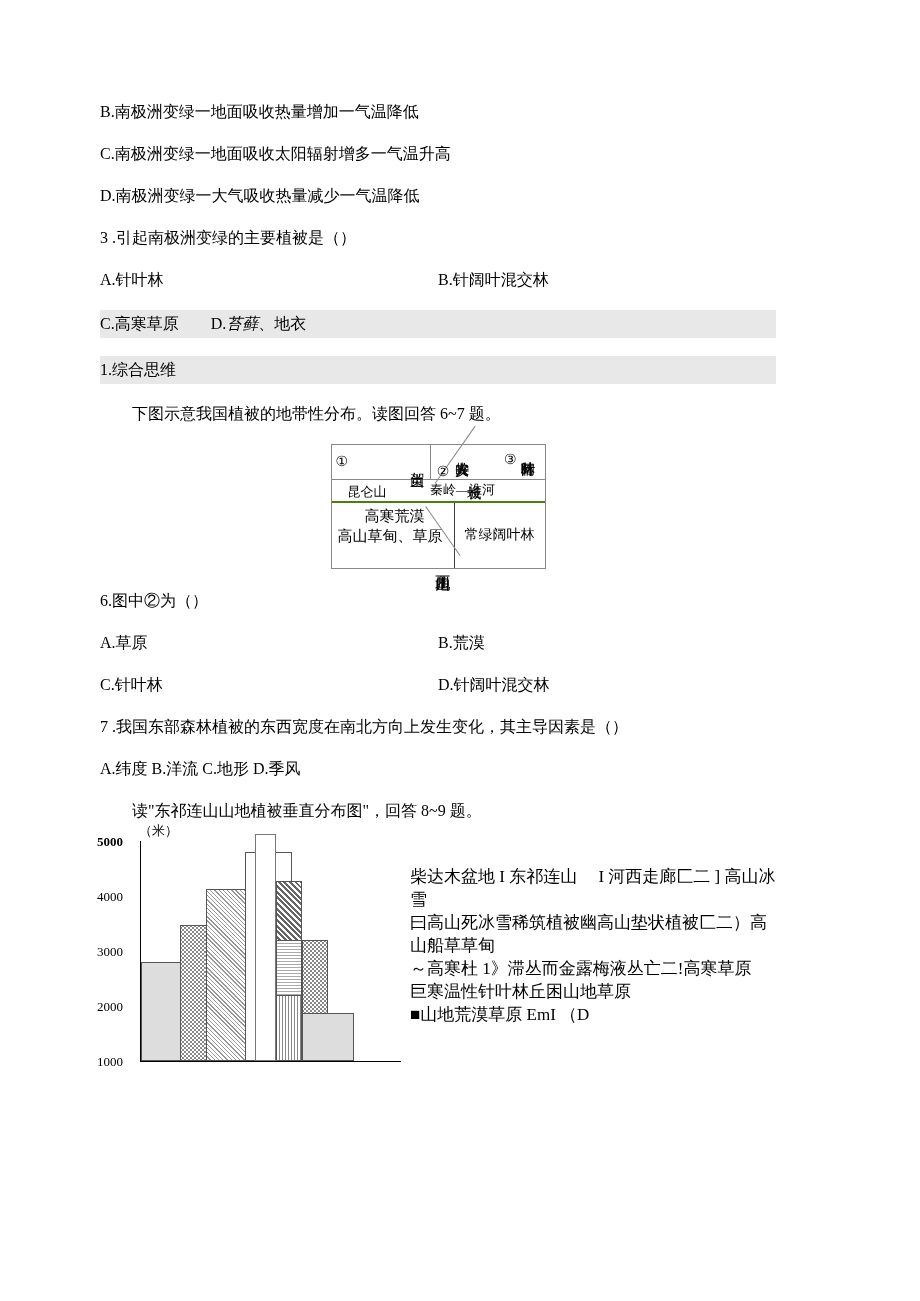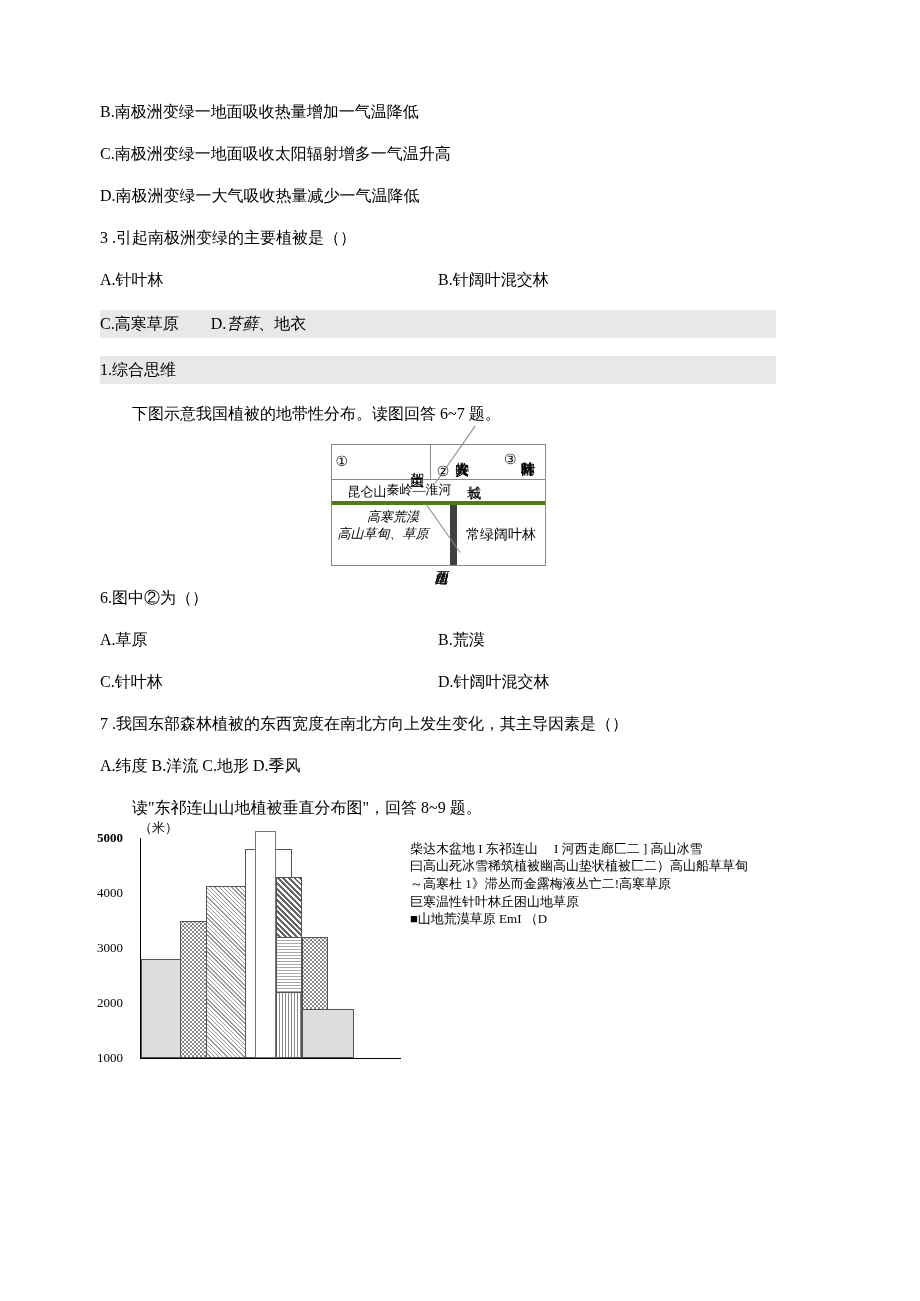--- a/index.html
+++ b/index.html
@@ -82,34 +82,33 @@
       position: absolute;
       width: 70px;
       height: 1px;
       background: #888;
       top: 38px;
       left: 4px;
       transform: rotate(-55deg);
       transform-origin: left;
     }
     .qinline {
-      text-align: left;
+      text-align: center;
       font-size: 13px;
       padding: 2px 6px;
-      border-bottom: 4px solid #4d7c0f;
+      border-bottom: 2px solid #4d7c0f;
     }
     .map-bot {
       display: flex;
     }
     .map-bot .l2 {
       width: 56%;
       padding: 4px 2px 4px 6px;
-      border-right: 7px solid #404040;
-      font-size: 13px;
-      font-style: italic;
+      border-right: 1px solid #404040;
+      font-size: 15px;
     }
     .map-bot .l2 .chuanxi {
       writing-mode: vertical-rl;
       float: right;
       margin-top: 18px;
     }
     .map-bot .l2 .diag2 {
       position: absolute;
       width: 60px;
       height: 1px;
@@ -189,23 +188,24 @@
     .pat5 {
       background: repeating-linear-gradient(90deg,#fff,#fff 2px,#888 2px,#888 3px);
     }
     .pat6 {
       background: repeating-linear-gradient(45deg,#fff,#fff 2px,#666 2px,#666 4px);
     }
     .patw {
       background: #fff;
     }
     .legend {
-      font-size: 13px;
+      font-size: 17px;
       line-height: 1.35;
       padding-top: 2px;
+      margin-top: 23px;
     }
   </style>
 </head>
 <body>
 
 <div class="page">
 
   <p>B.南极洲变绿一地面吸收热量增加一气温降低</p>
   <p>C.南极洲变绿一地面吸收太阳辐射增多一气温升高</p>
   <p>D.南极洲变绿一大气吸收热量减少一气温降低</p>

